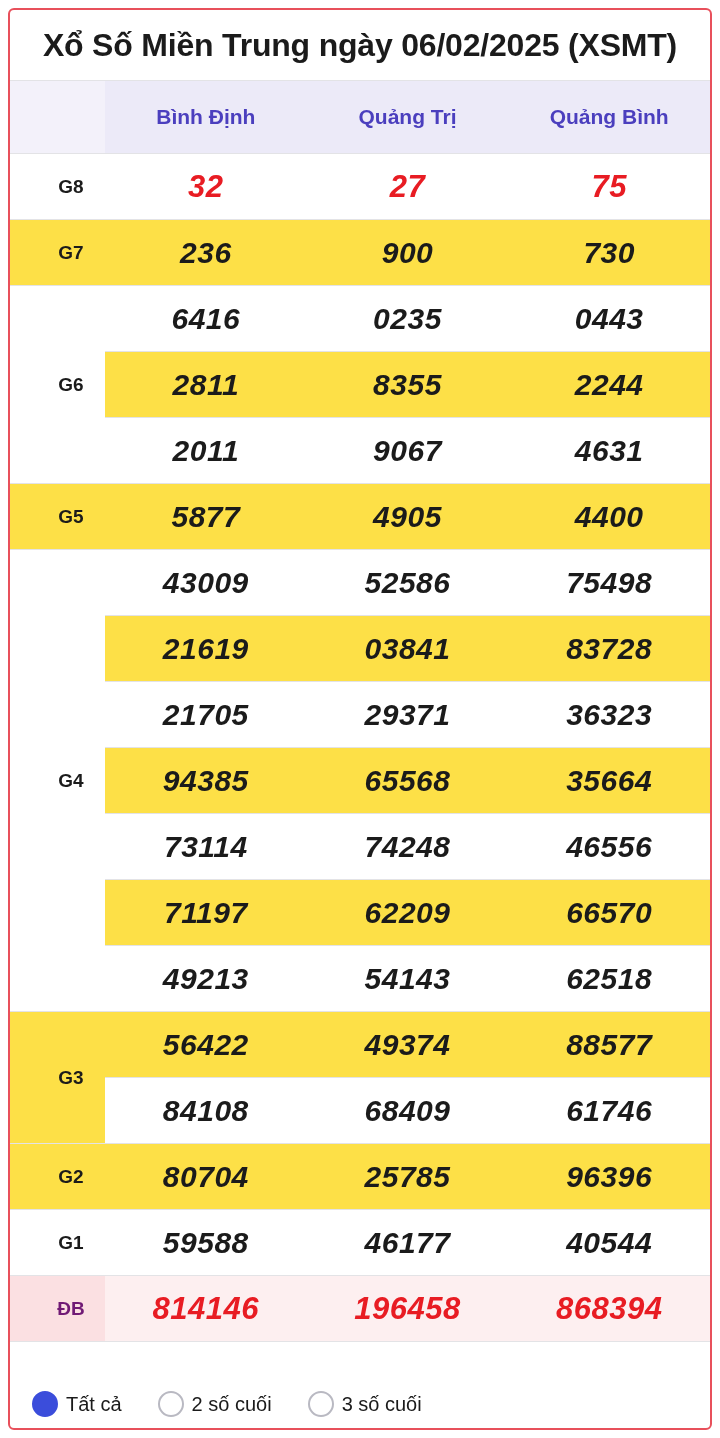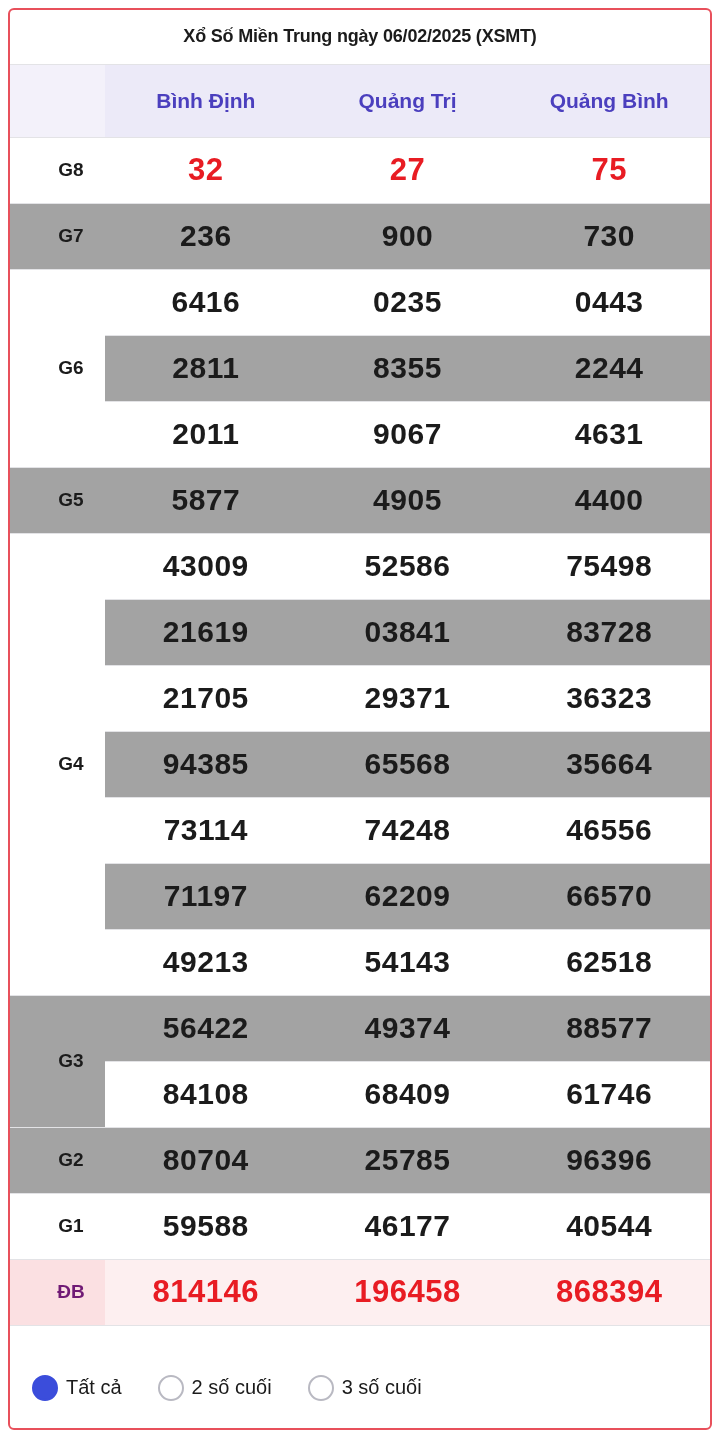--- a/index.html
+++ b/index.html
@@ -25,21 +25,21 @@
     overflow: hidden;
     background: #fff;
     display: flex;
     flex-direction: column;
   }
   .header {
     padding: 16px 10px 6px 10px;
     text-align: center;
   }
   .title {
-    font-size: 18px;
+    font-size: 32px;
     font-weight: bold;
     color: #1b1b1b;
     line-height: 1.2;
     letter-spacing: -0.2px;
   }
   .subtitle {
     margin-top: 10px;
     font-size: 19px;
     color: #3b5bb5;
     line-height: 1.3;
@@ -84,22 +84,23 @@
     color: #1b1b1b;
     background: #ffffff;
   }
   td.num {
     font-size: 30px;
     font-weight: bold;
     color: #1b1b1b;
     height: 63px;
     background: #ffffff;
     letter-spacing: 0.5px;
-  }
-  tr.alt td.num, tr.alt td.prize-label { background: #a3a3a3; }
+    font-style: italic;
+  }
+  tr.alt td.num, tr.alt td.prize-label { background: #fde047; }
   td.num.top { color: #e81c23; font-size: 31px; }
   tr.db td.prize-label {
     background: #fbe0e2;
     color: #701a75;
     font-size: 19px;
   }
   tr.db td.num {
     background: #fdeff0;
     color: #e81c23;
     font-size: 31px;

